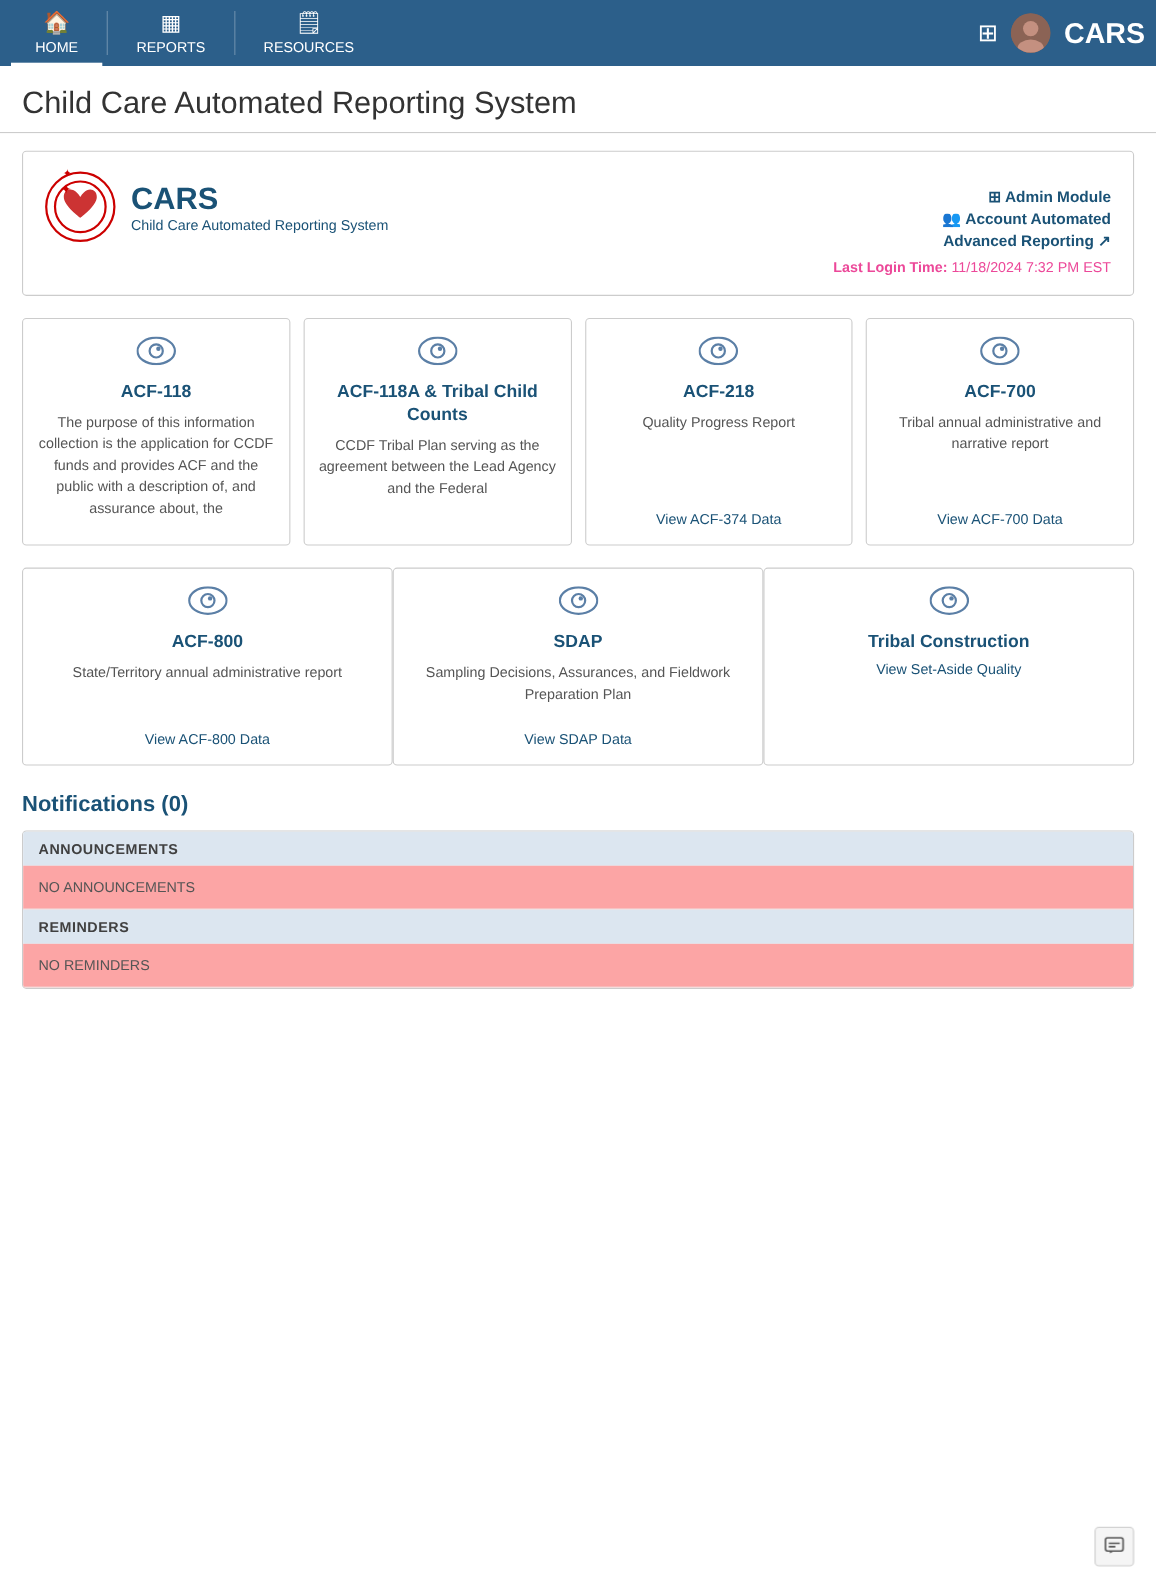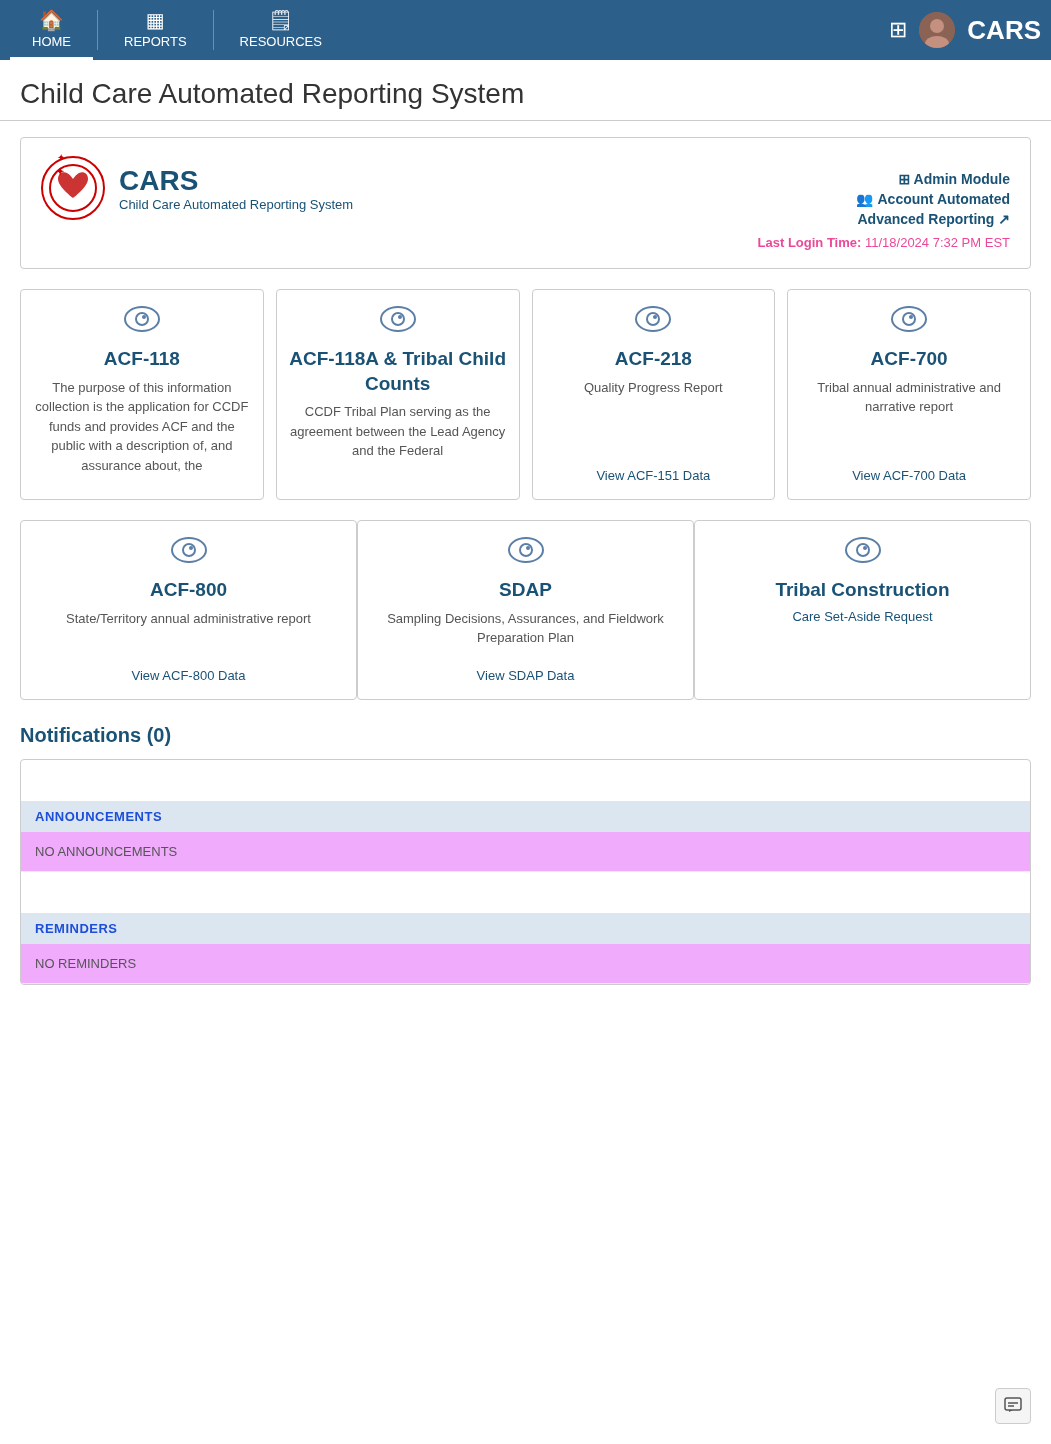--- a/index.html
+++ b/index.html
@@ -148,21 +148,21 @@
     .tile.scrollable {
       max-height: 220px;
       overflow-y: auto;
     }
     .tile-eye {
       font-size: 28px;
       color: #5b7fa6;
       margin-bottom: 8px;
     }
     .tile-title {
-      font-size: 19px;
+      font-size: 16px;
       font-weight: bold;
       color: #1a5276;
       margin-bottom: 6px;
       line-height: 1.3;
     }
     .tile-desc {
       font-size: 13px;
       color: #555;
       line-height: 1.5;
       margin-bottom: 8px;
@@ -191,26 +191,25 @@
     .notifications-panel {
       border: 1px solid #ccc;
       border-radius: 4px;
       overflow: hidden;
     }
     .notif-section-header {
       background: #dce6f0;
       padding: 8px 14px;
       font-size: 13px;
       font-weight: bold;
-      color: #1d4ed8;
+      color: #404040;
       letter-spacing: 0.5px;
-      margin-top: 41px;
     }
     .notif-content {
-      background: #f0abfc;
+      background: #fca5a5;
       padding: 12px 14px;
       font-size: 13px;
       color: #555;
       border-bottom: 1px solid #eee;
     }
     .notif-section { margin-bottom: 0; }
 
     
     .tile.scrollable::-webkit-scrollbar { width: 8px; }
     .tile.scrollable::-webkit-scrollbar-track { background: #f0f0f0; }
@@ -332,21 +331,21 @@
     <div class="tile">
       <div class="tile-eye">
         <svg width="36" height="26" viewBox="0 0 36 26" fill="none">
           <ellipse cx="18" cy="13" rx="17" ry="12" stroke="#5b7fa6" stroke-width="2"></ellipse>
           <circle cx="18" cy="13" r="6" stroke="#5b7fa6" stroke-width="2"></circle>
           <circle cx="20" cy="11" r="2" fill="#5b7fa6"></circle>
         </svg>
       </div>
       <div class="tile-title">ACF-218</div>
       <div class="tile-desc">Quality Progress Report</div>
-      <div class="tile-link">View ACF-151 Data</div>
+      <div class="tile-link">View ACF-374 Data</div>
     </div>
 
     <div class="tile">
       <div class="tile-eye">
         <svg width="36" height="26" viewBox="0 0 36 26" fill="none">
           <ellipse cx="18" cy="13" rx="17" ry="12" stroke="#5b7fa6" stroke-width="2"></ellipse>
           <circle cx="18" cy="13" r="6" stroke="#5b7fa6" stroke-width="2"></circle>
           <circle cx="20" cy="11" r="2" fill="#5b7fa6"></circle>
         </svg>
       </div>
@@ -386,21 +385,21 @@
 
     <div class="tile">
       <div class="tile-eye">
         <svg width="36" height="26" viewBox="0 0 36 26" fill="none">
           <ellipse cx="18" cy="13" rx="17" ry="12" stroke="#5b7fa6" stroke-width="2"></ellipse>
           <circle cx="18" cy="13" r="6" stroke="#5b7fa6" stroke-width="2"></circle>
           <circle cx="20" cy="11" r="2" fill="#5b7fa6"></circle>
         </svg>
       </div>
       <div class="tile-title">Tribal Construction</div>
-      <div class="tile-link">Care Set-Aside Request</div>
+      <div class="tile-link">View Set-Aside Quality</div>
     </div>
   </div>
 
   <div>
     <div class="notifications-title">Notifications (0)</div>
     <div class="notifications-panel">
 
       <div class="notif-section">
         <div class="notif-section-header">ANNOUNCEMENTS</div>
         <div class="notif-content">NO ANNOUNCEMENTS</div>

